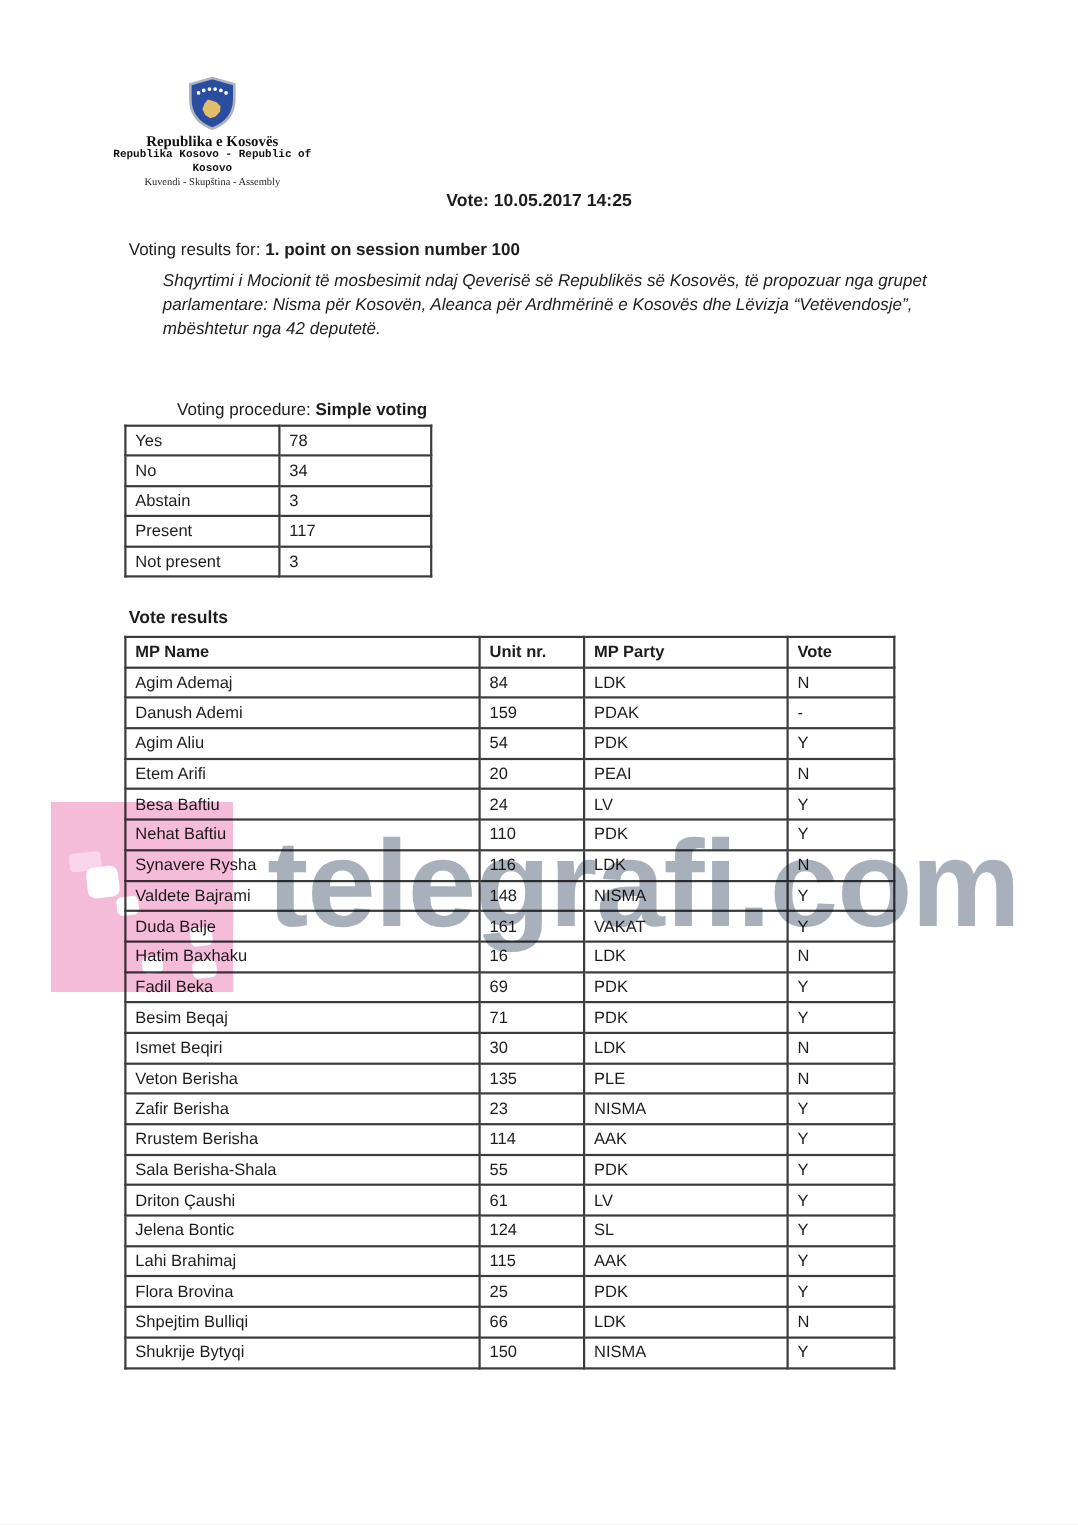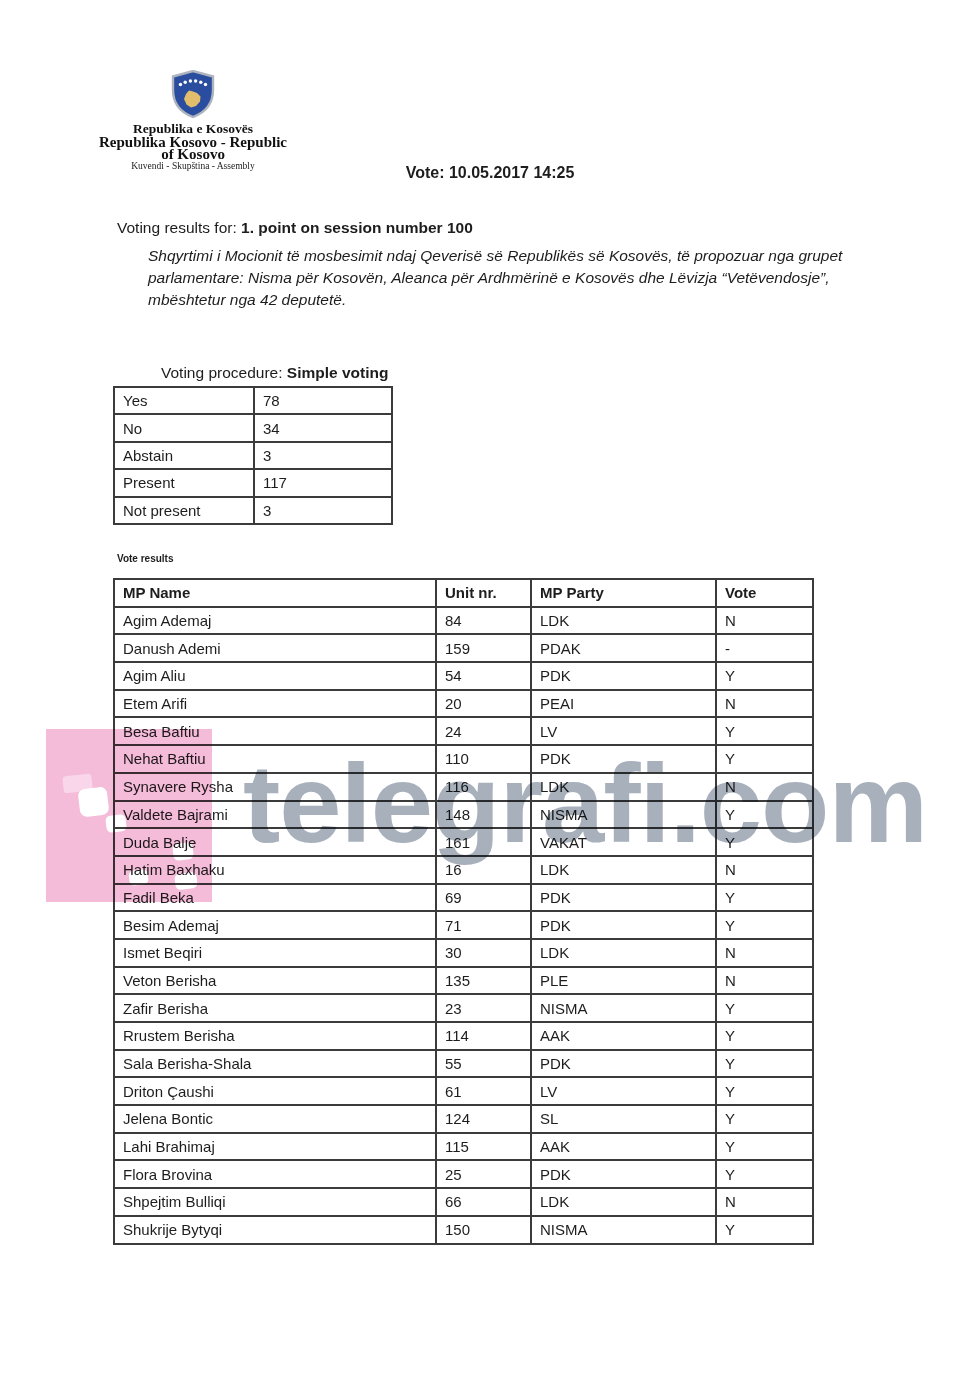--- a/index.html
+++ b/index.html
@@ -26,37 +26,37 @@
   }
   .emblem-shield { display: block; margin: 0 auto 3px; }
   .emblem-line1 {
     font-family: "Liberation Serif", serif;
     font-weight: bold;
     font-size: 13.5px;
     line-height: 15px;
     color: #111;
   }
   .emblem-line2 {
-    font-family: Liberation Serif, serif;
-    font-weight: bold;
-    font-size: 15px;
+    font-family: Liberation Mono, monospace;
+    font-weight: bold;
+    font-size: 10px;
     line-height: 12px;
     color: #111;
   }
   .emblem-line3 {
     font-family: "Liberation Serif", serif;
     font-size: 9.5px;
     line-height: 12px;
     color: #222;
   }
 
   
   .vote-heading {
     position: absolute;
-    left: 0; top: 164px;
+    left: 0; top: 174px;
     width: 100%;
     text-align: center;
     font-weight: bold;
     font-size: 16px;
   }
   .results-for {
     position: absolute;
     left: 117px; top: 219px;
     font-size: 15.5px;
     text-align: right;
@@ -74,21 +74,21 @@
     position: absolute;
     left: 117px; top: 364px;
     font-size: 15.5px;
     margin-left: 44px;
   }
   .procedure-line b { font-weight: bold; }
   .vote-results-title {
     position: absolute;
     left: 117px; top: 553px;
     font-weight: bold;
-    font-size: 10px;
+    font-size: 16px;
   }
 
   
   table { border-collapse: collapse; table-layout: fixed; }
   td, th {
     border: 2px solid #3b3b3b;
     font-size: 15px;
     text-align: left;
     vertical-align: middle;
     padding: 0 8px;
@@ -273,21 +273,21 @@
           <td>LDK</td>
           <td>N</td>
         </tr>
         <tr>
           <td>Fadil Beka</td>
           <td>69</td>
           <td>PDK</td>
           <td>Y</td>
         </tr>
         <tr>
-          <td>Besim Ademaj</td>
+          <td>Besim Beqaj</td>
           <td>71</td>
           <td>PDK</td>
           <td>Y</td>
         </tr>
         <tr>
           <td>Ismet Beqiri</td>
           <td>30</td>
           <td>LDK</td>
           <td>N</td>
         </tr>

